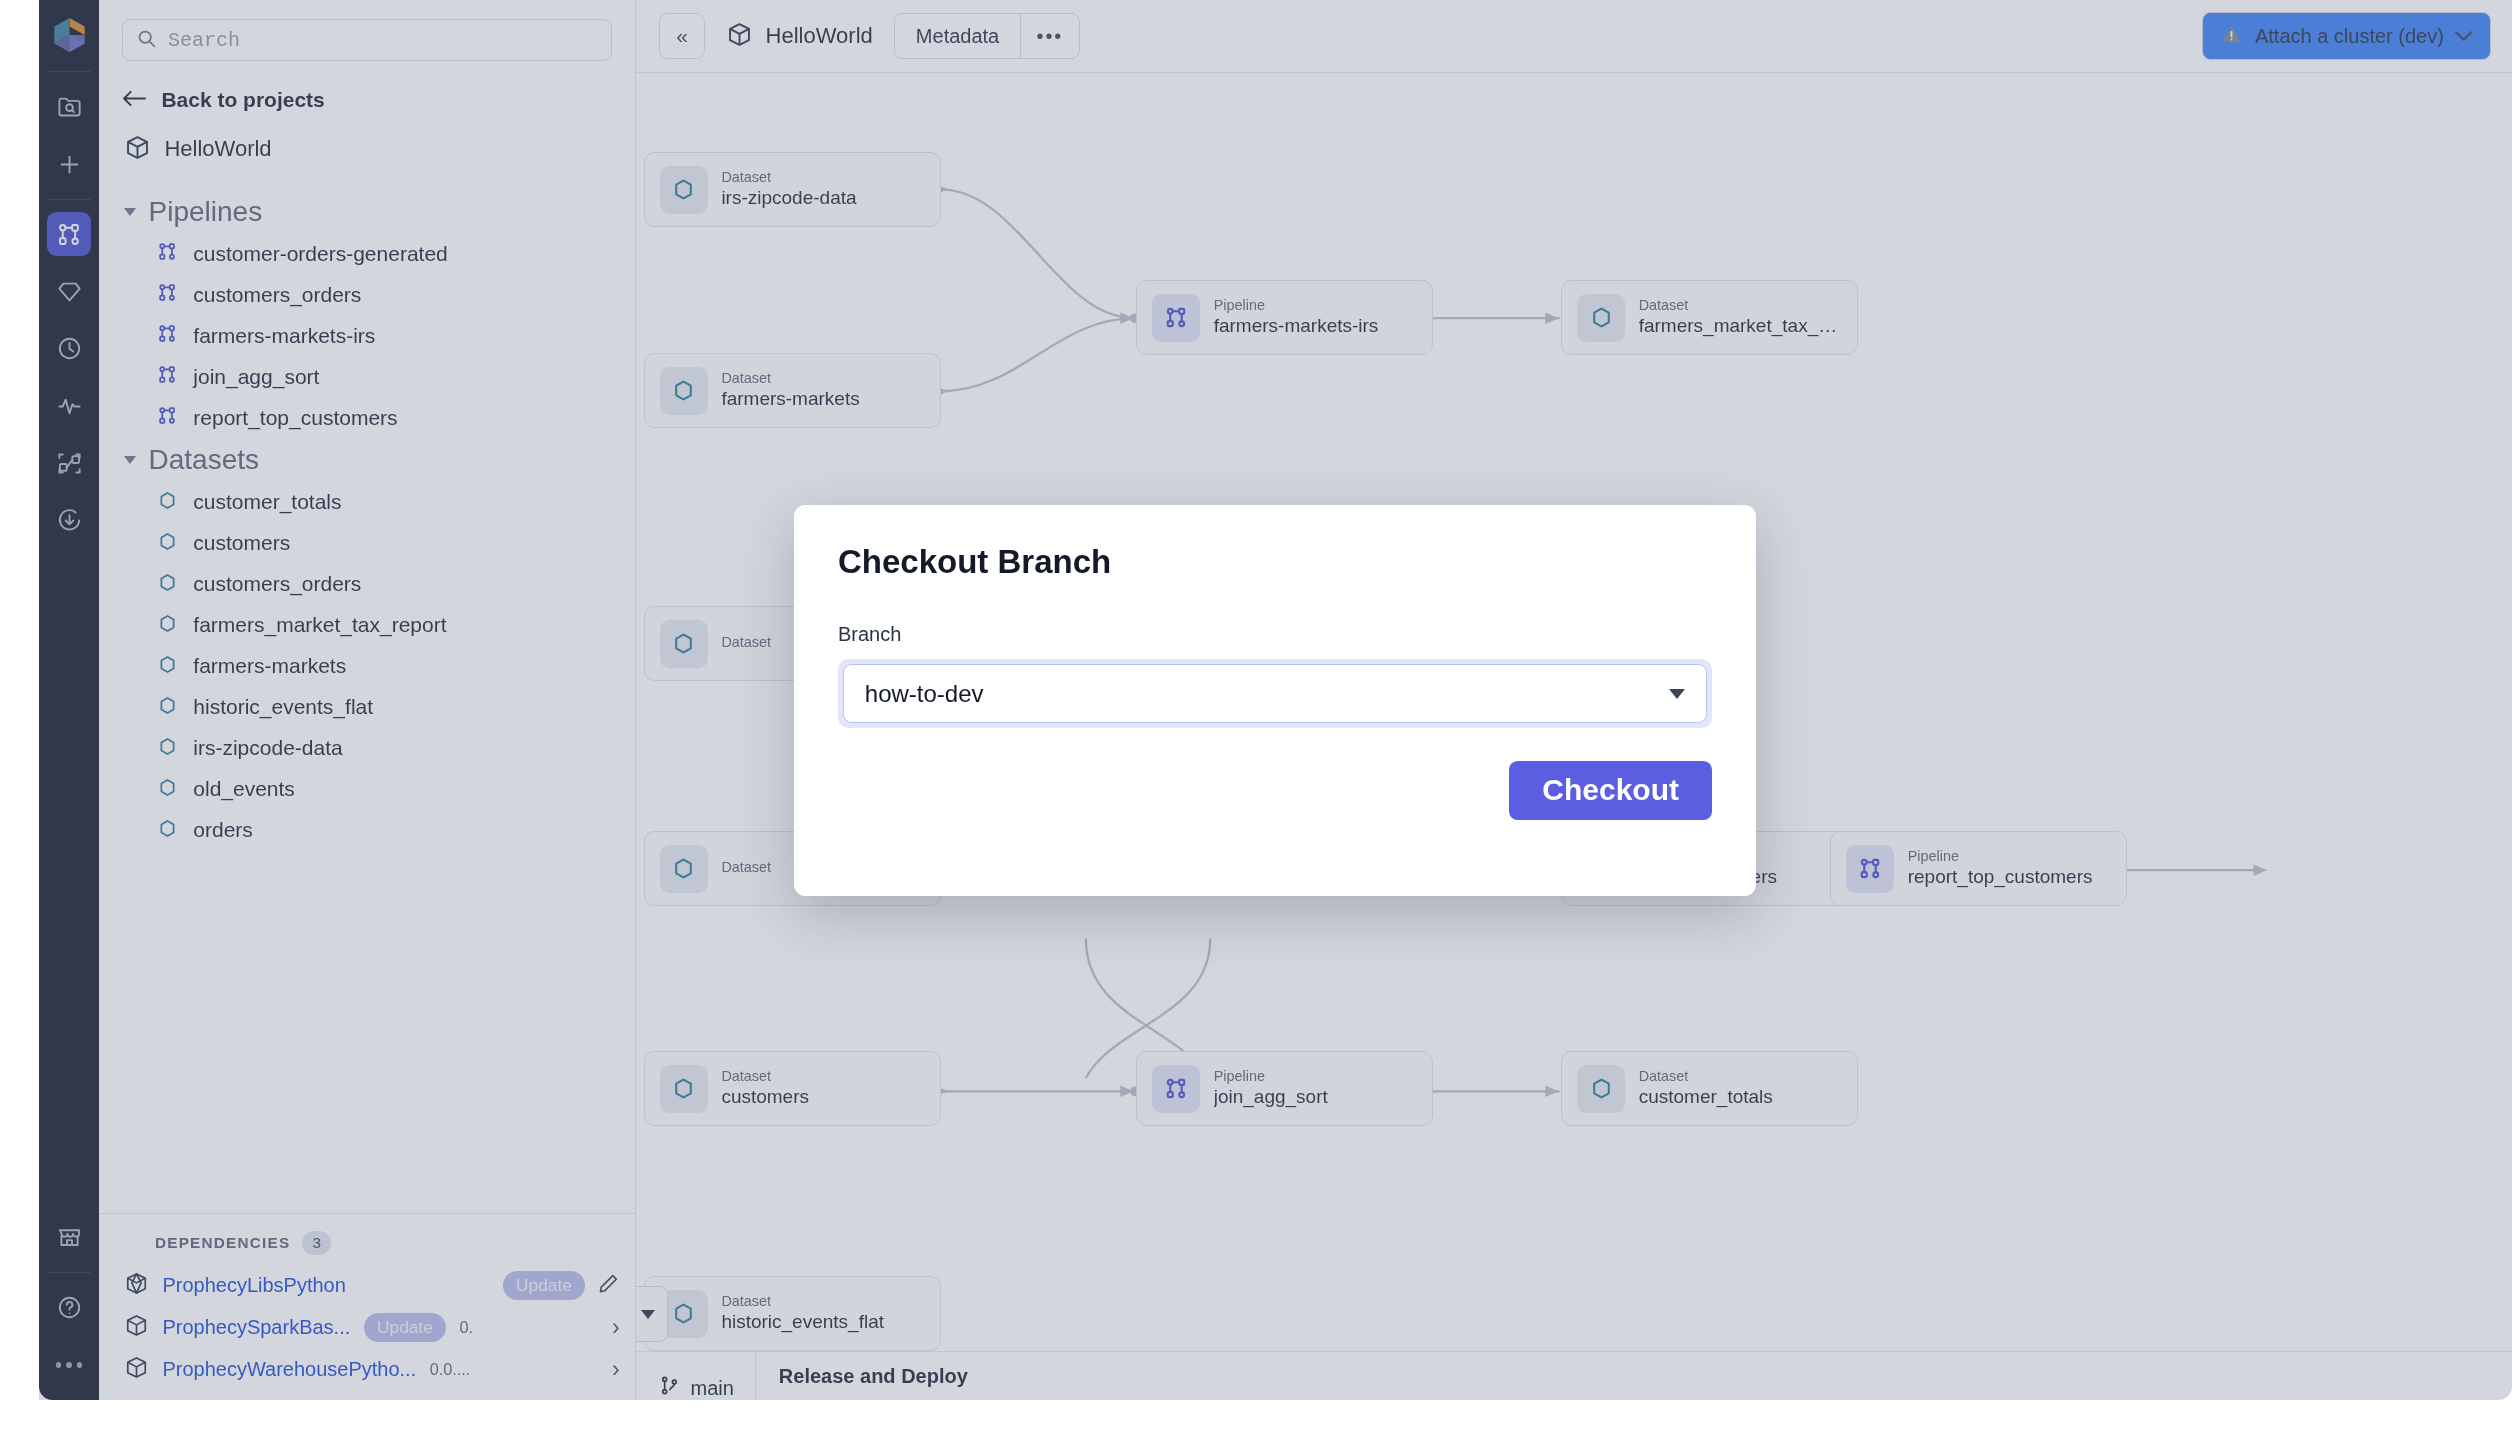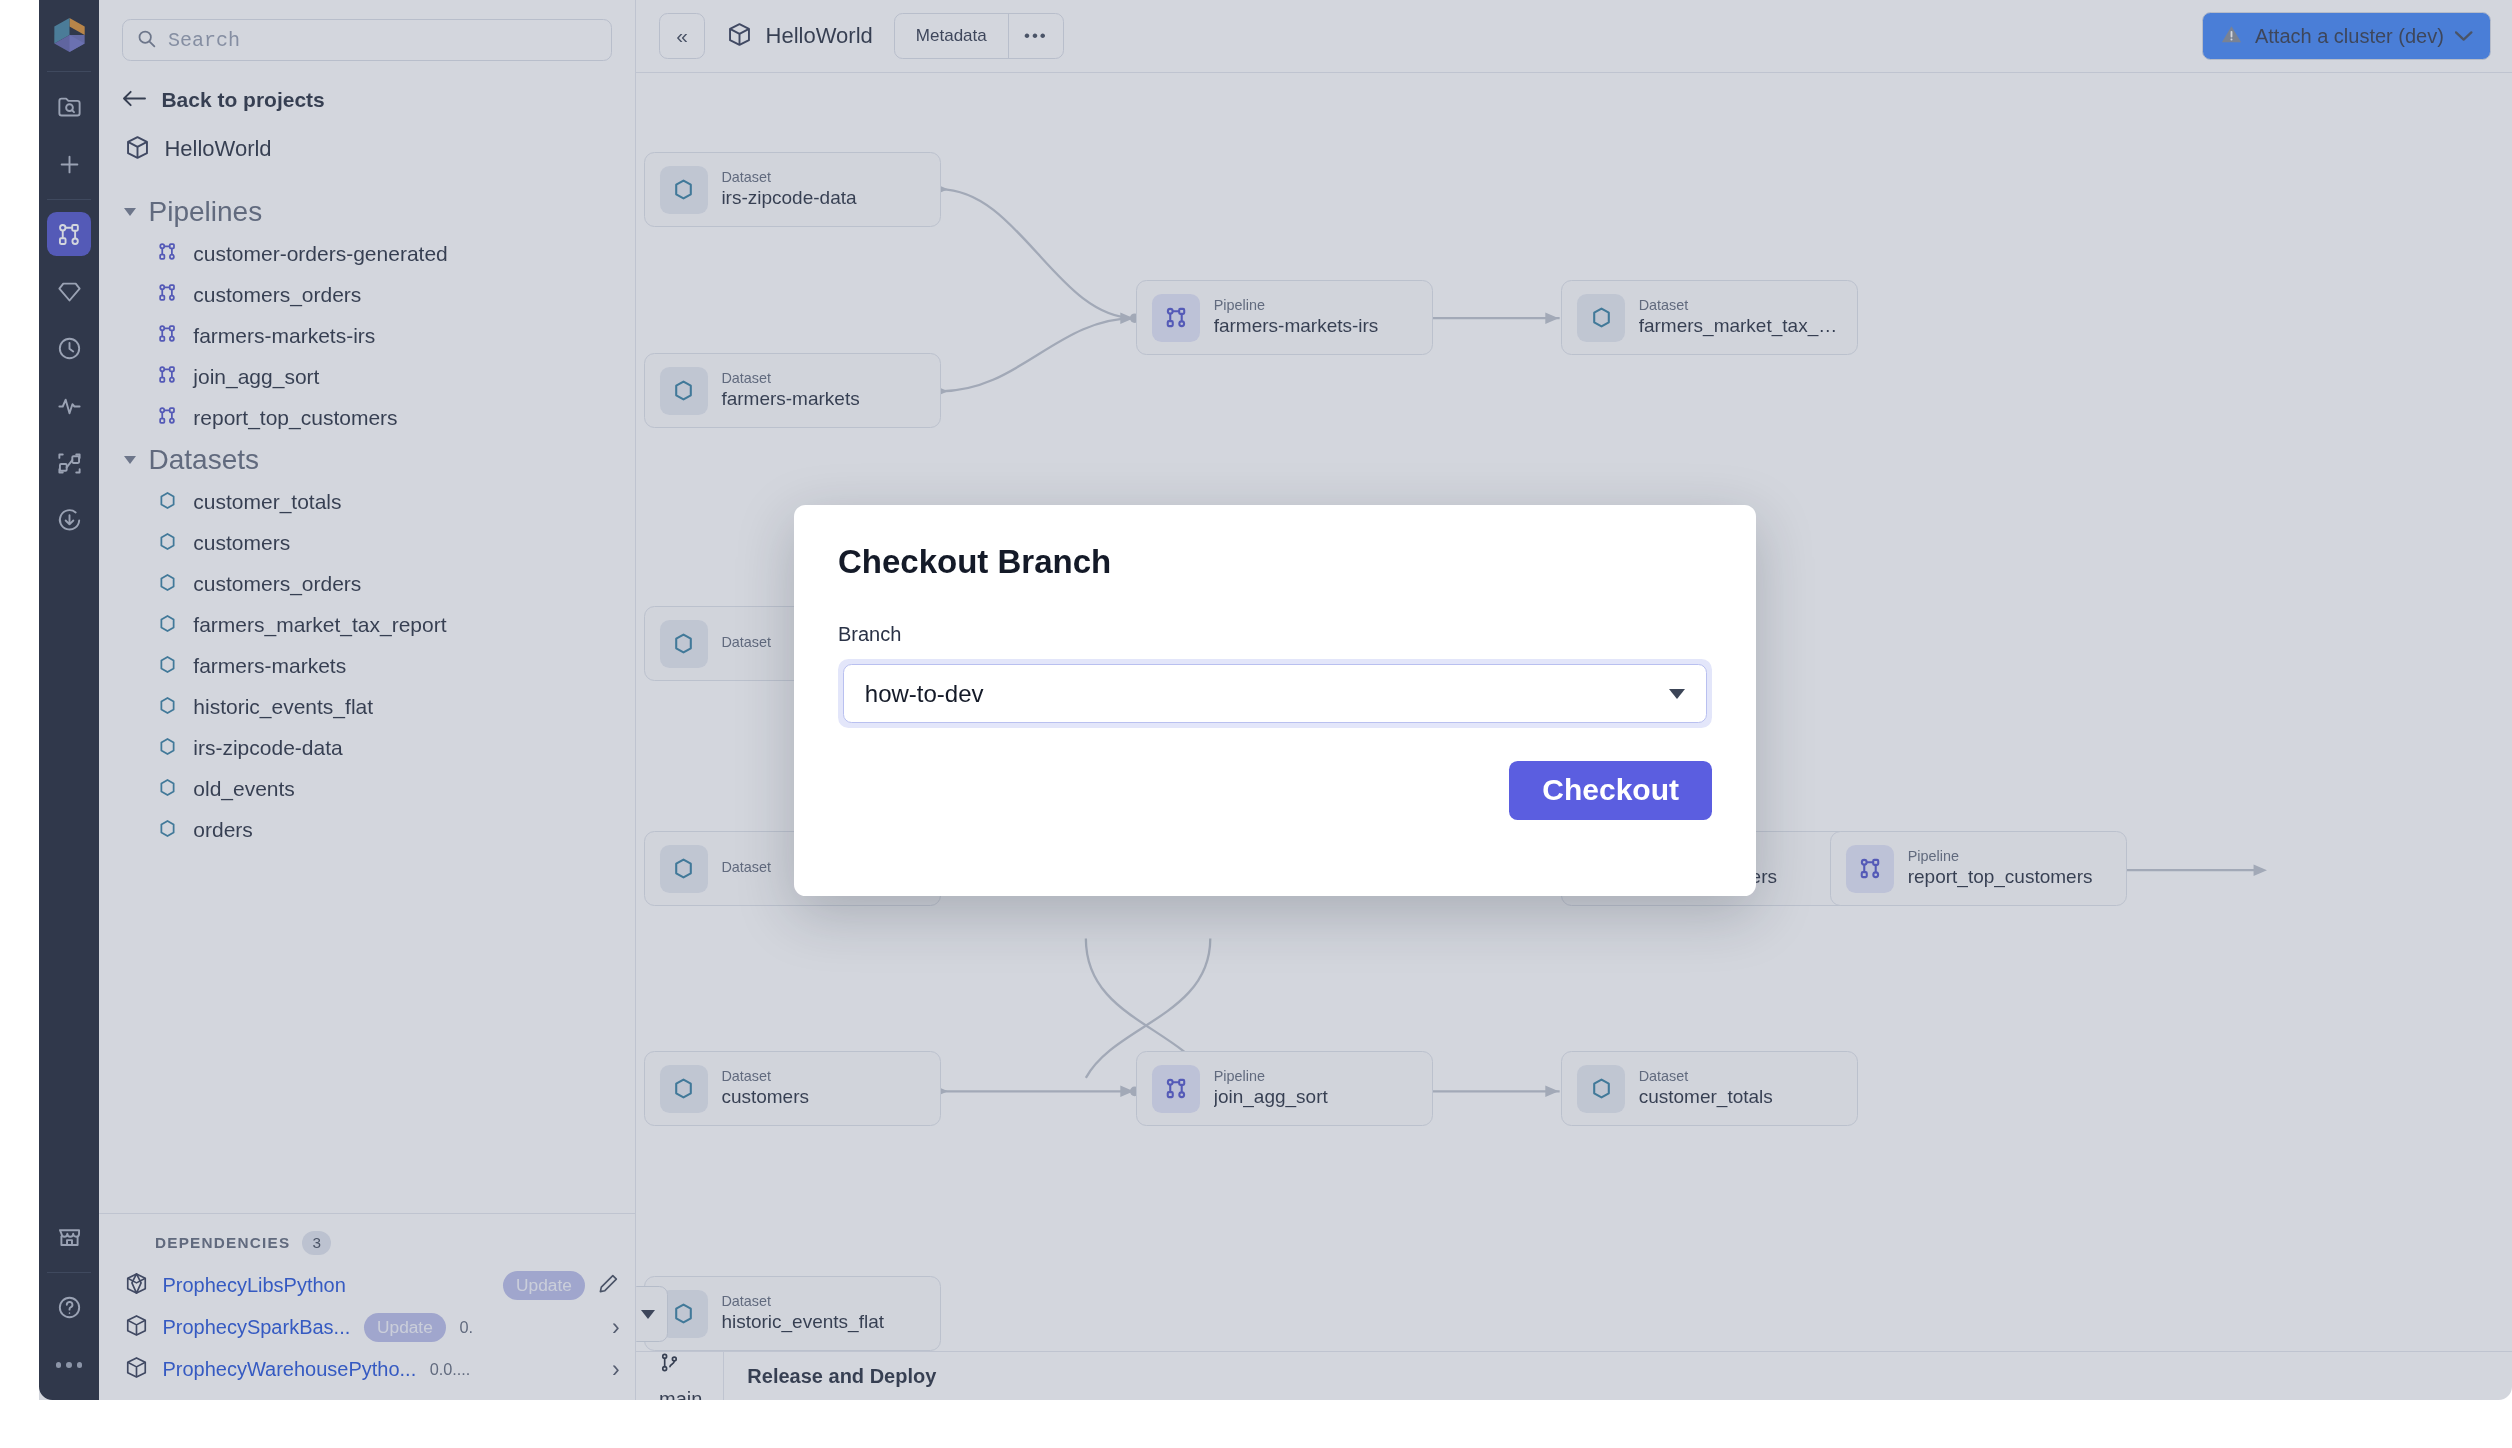--- a/index.html
+++ b/index.html
@@ -118,21 +118,21 @@
     background: #fff;
   }
   .collapse-btn {
     width: 46px; height: 46px; border: 1px solid #d9dde6; border-radius: 8.6px;
     display:flex; align-items:center; justify-content:center; cursor:pointer;
     color:#3c4557; font-size: 21px;
   }
   .tb-proj { display:flex; align-items:center; gap:12.5px; padding: 0 7.7px; }
   .tb-proj .t { font-size: 22px; color:#1f2738; }
   .seg { display:flex; border:1px solid #d9dde6; border-radius:8.6px; overflow:hidden; height:46px; }
-  .seg .s { display:flex; align-items:center; padding: 0 21px; font-size:17px; color:#2a3246; cursor:pointer; }
+  .seg .s { display:flex; align-items:center; padding: 0 21px; font-size:20px; color:#2a3246; cursor:pointer; }
   .seg .s + .s { border-left: 1px solid #d9dde6; padding: 0 15.3px; letter-spacing:1.9px; color:#3c4557; }
   .topbar-spacer { flex:1 1 auto; }
   .cluster-btn {
     height: 48px; border:1px solid #d6dae3; border-radius:8.6px; background:#3b82f6;
     display:flex; align-items:center; gap:11.5px; padding: 0 17.3px; cursor:pointer;
   }
   .cluster-btn .t { font-size:20px; color:#2a3246; }
 
   
   .canvas { flex:1 1 auto; position:relative; overflow:hidden; background:#fff; }
@@ -156,21 +156,21 @@
   
   .hscroll { position:absolute; left:0; right:0; bottom:3.8px; height:13.4px; }
   .hscroll .thumb { position:absolute; height:13.4px; border-radius:6.7px; background:#aeb5c1; }
 
   
   .bottombar {
     position:absolute; left:0; right:0; bottom:0; height:49px;
     border-top:1px solid #e3e6ed; background:#fff;
     display:flex; align-items:center; z-index: 20;
   }
-  .bb-branch { display:flex; align-items:flex-start; gap:10.5px; padding: 0 21px 0 23px; height:100%; border-right:1px solid #e3e6ed; cursor:pointer;flex-direction:column;}
+  .bb-branch { display:flex; align-items:flex-end; gap:10.5px; padding: 0 21px 0 23px; height:100%; border-right:1px solid #e3e6ed; cursor:pointer;}
   .bb-branch .t { font-size:20px; color:#1f2738; }
   .bb-rd { padding: 0 23px; font-size:20px; font-weight:700; color:#1f2738; cursor:pointer; }
 
   
   .modal-layer { position:absolute; left:0; top:0; right:0; bottom:0; z-index: 60; border-radius: 23px; }
   .modal {
     position:absolute; left: 794px; top: 505px; width: 962px; height: 391px;
     background:#fff; border-radius:11.5px; box-shadow: 0 17.3px 58px rgba(24,30,45,.22);
     padding: 38px 44px;
   }

